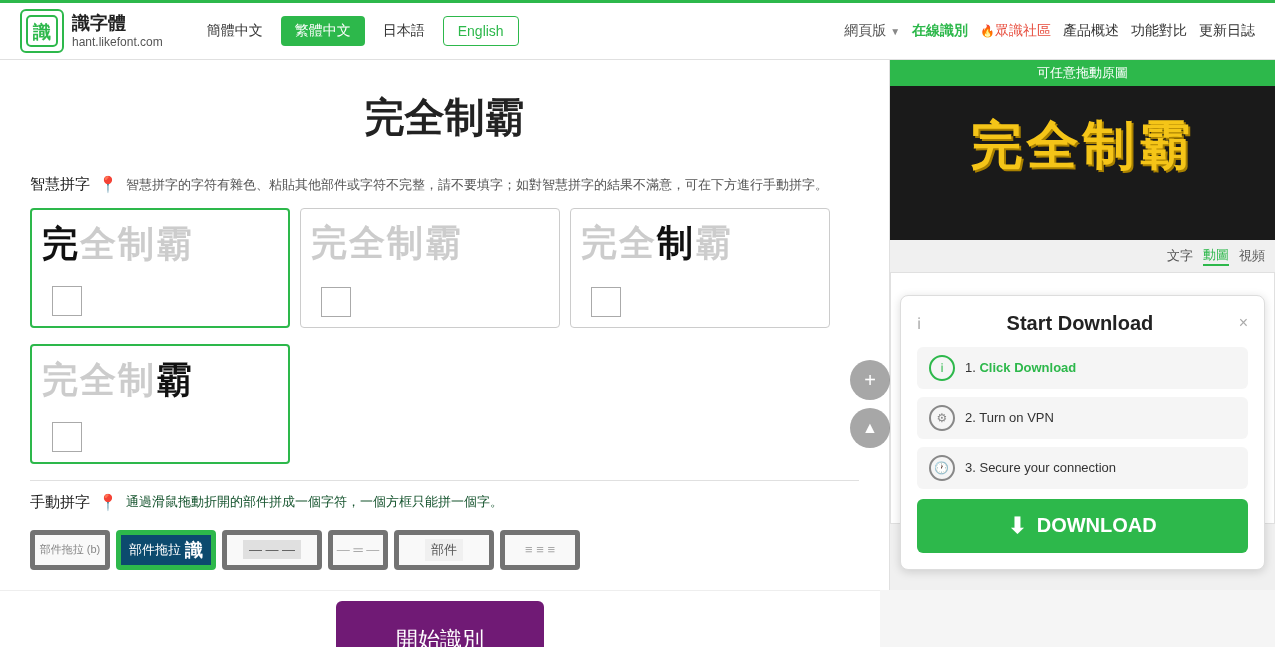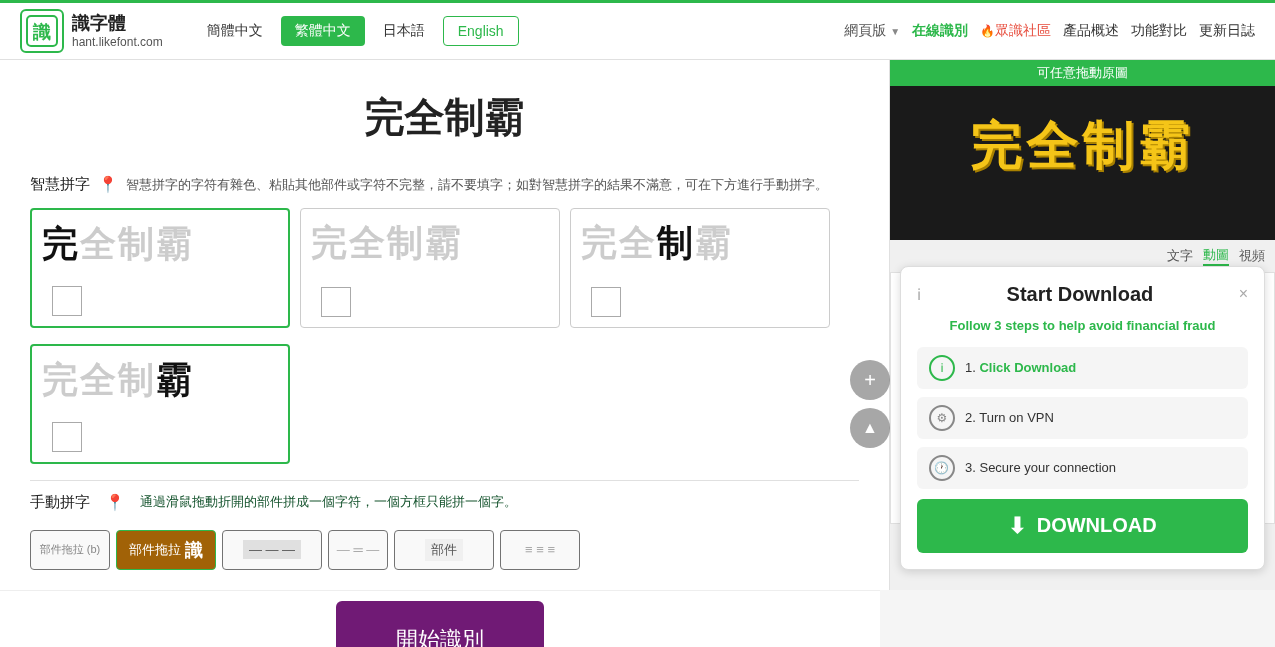--- a/index.html
+++ b/index.html
@@ -156,46 +156,46 @@
       border-top: 1px solid #e0e0e0;
       margin: 12px 0;
     }
 
     .manual-section-label {
       font-size: 15px;
       color: #222;
       margin-bottom: 18px;
       display: flex;
       align-items: center;
-      gap: 15px;
+      gap: 8px;
     }
 
     .manual-hint { font-size: 13px; color: #14532d; }
 
     .manual-parts-row {
       display: flex;
       gap: 6px;
       margin-top: 8px;
       overflow: hidden;
     }
 
     .part-card {
-      border: 1px solid #737373;
+      border: 5px solid #737373;
       border-radius: 4px;
       min-width: 120px;
       height: 40px;
       background: #f9f9f9;
       display: flex;
       align-items: center;
       justify-content: center;
       font-size: 13px;
       color: #555;
     }
     .part-card.active-green {
-      background: #a16207;
+      background: #0c4a6e;
       color: #fff;
       border-color: #2db84b;
     }
 
     
     .right-sidebar {
       width: 385px;
       background: #f0f0f0;
       position: relative;
       overflow: hidden;
@@ -572,21 +572,20 @@
           </div>
         </div>
       </div>
 
       <div class="download-popup">
         <div class="popup-header">
           <span class="popup-info">ℹ</span>
           <div class="popup-title">Start Download</div>
           <span class="popup-close">×</span>
         </div>
-        <div class="popup-subtitle">Follow 3 steps to help avoid financial fraud</div>
 
         <div class="popup-step">
           <div class="step-icon" style="border-color:#2db84b;color:#2db84b;">ℹ</div>
           <div class="step-text">
             <span>1.</span>
             <a>Click Download</a>
           </div>
         </div>
 
         <div class="popup-step">

